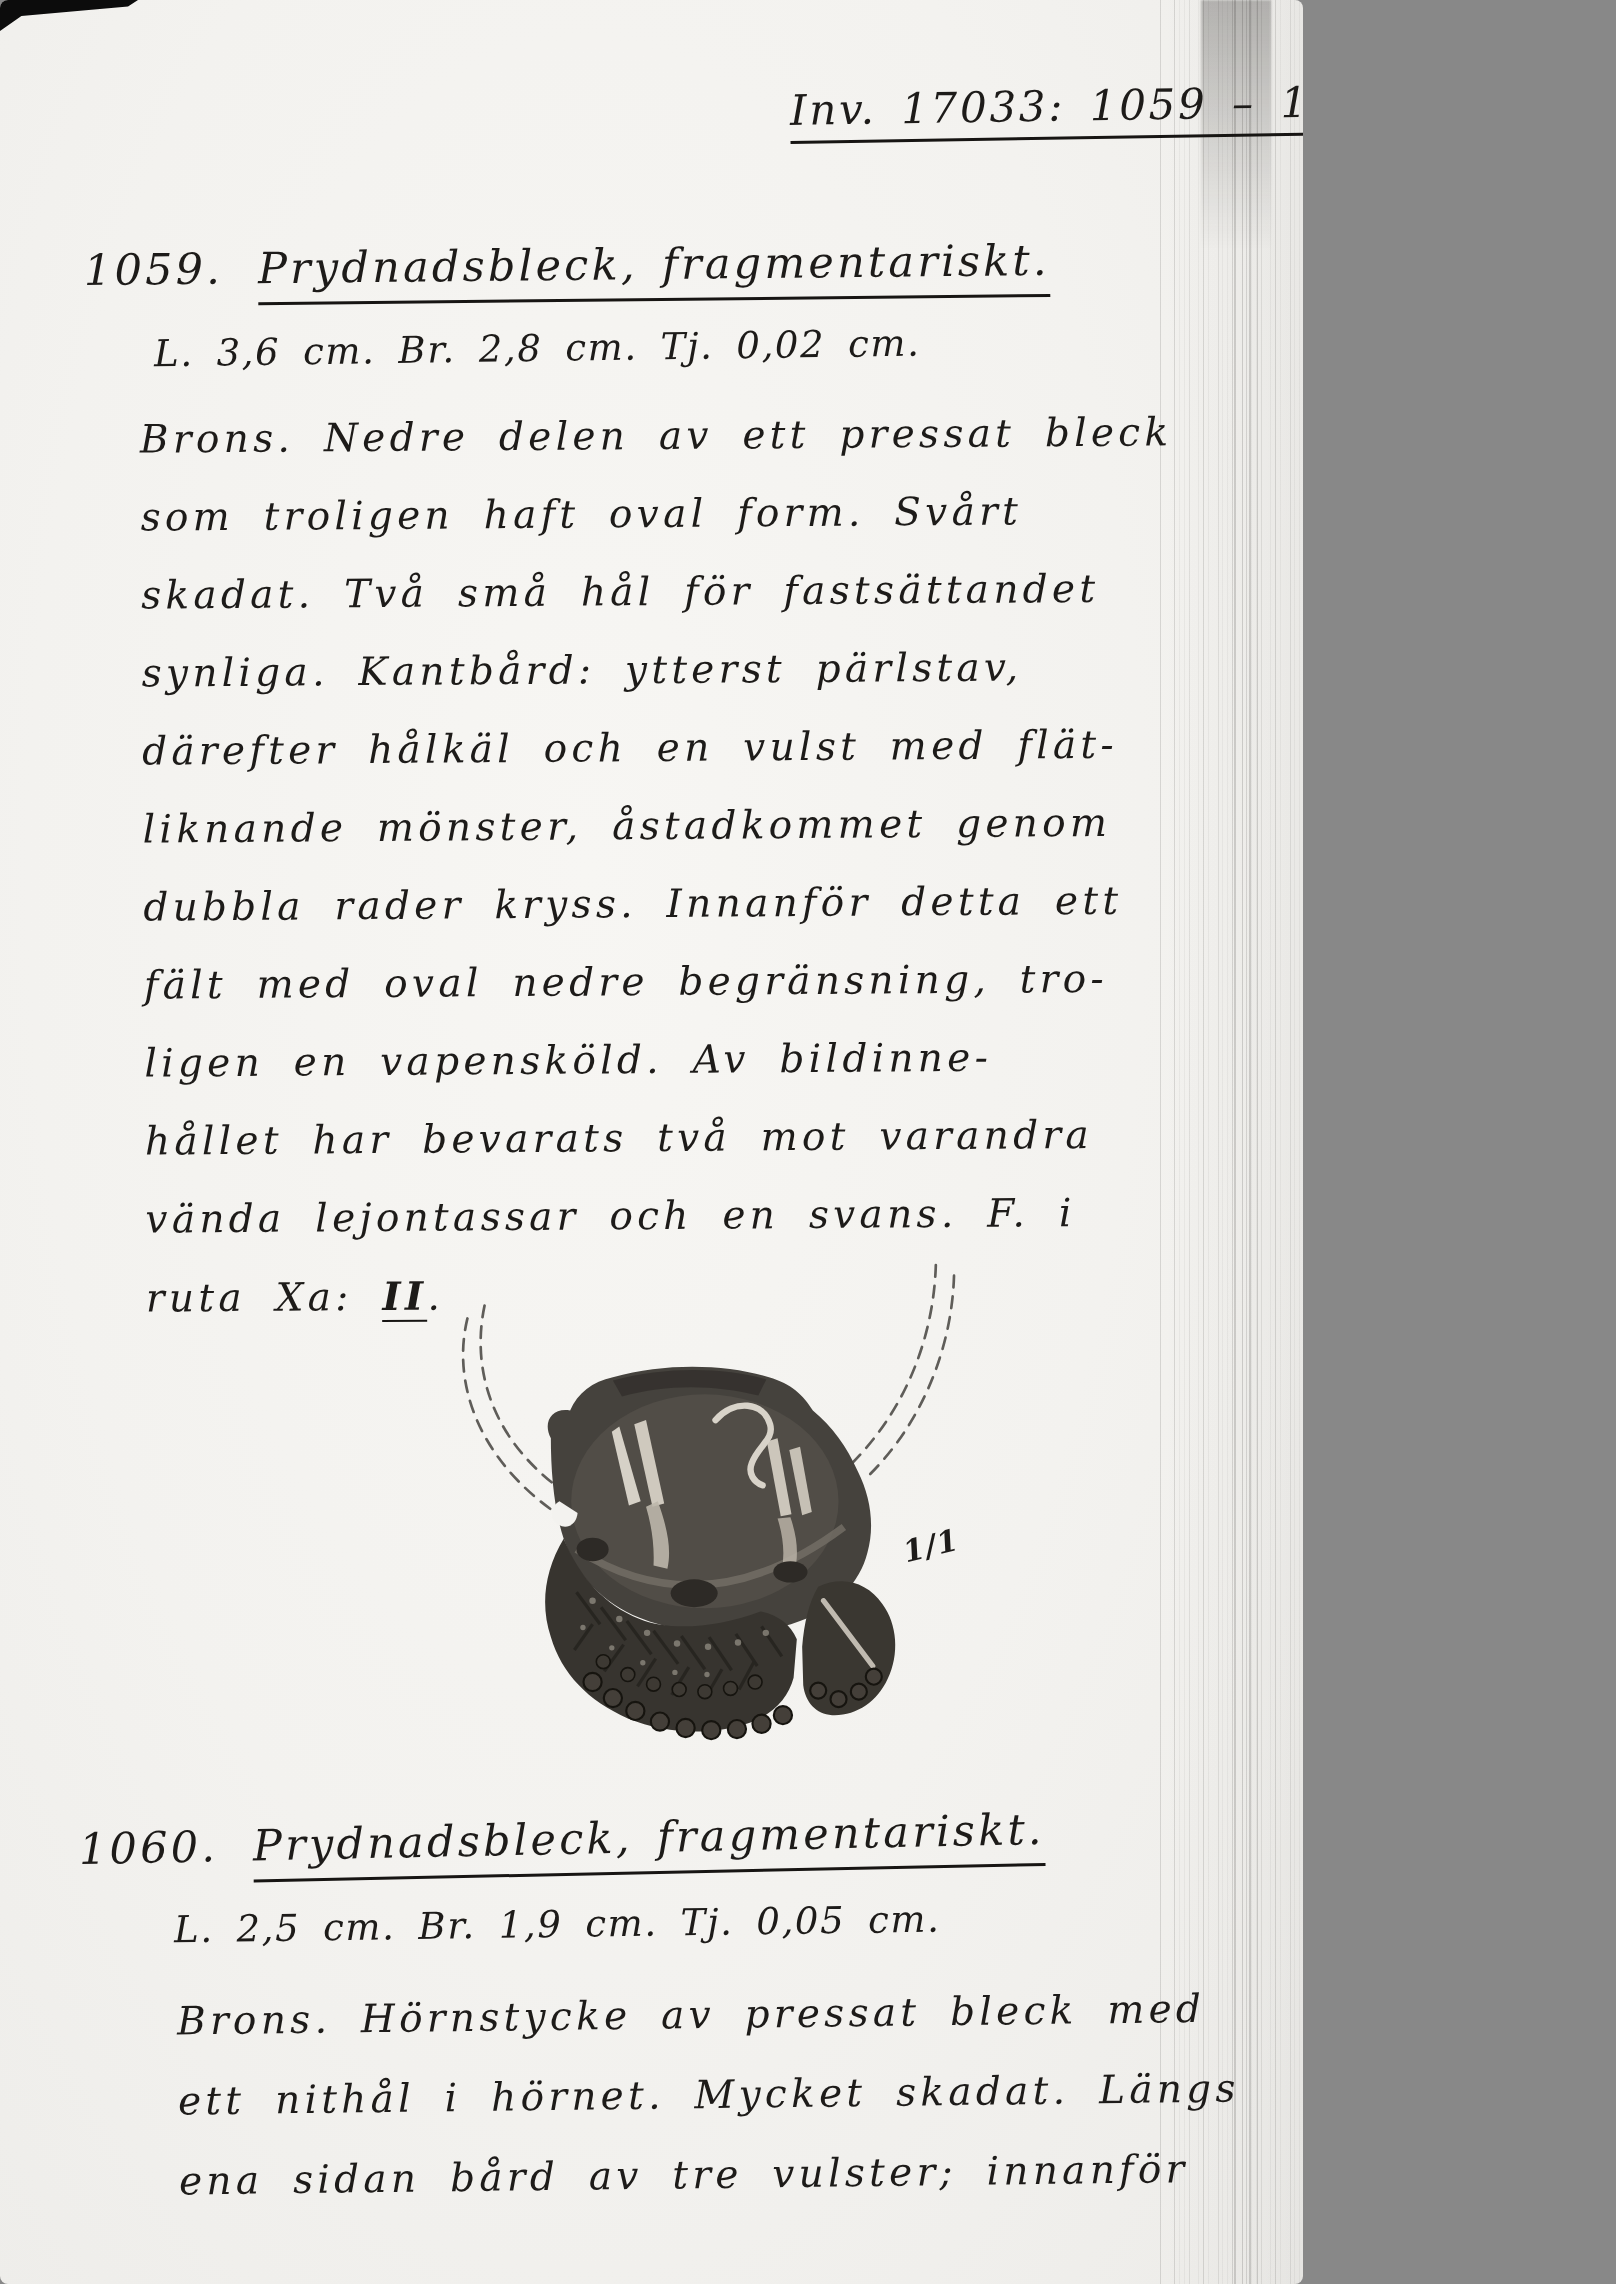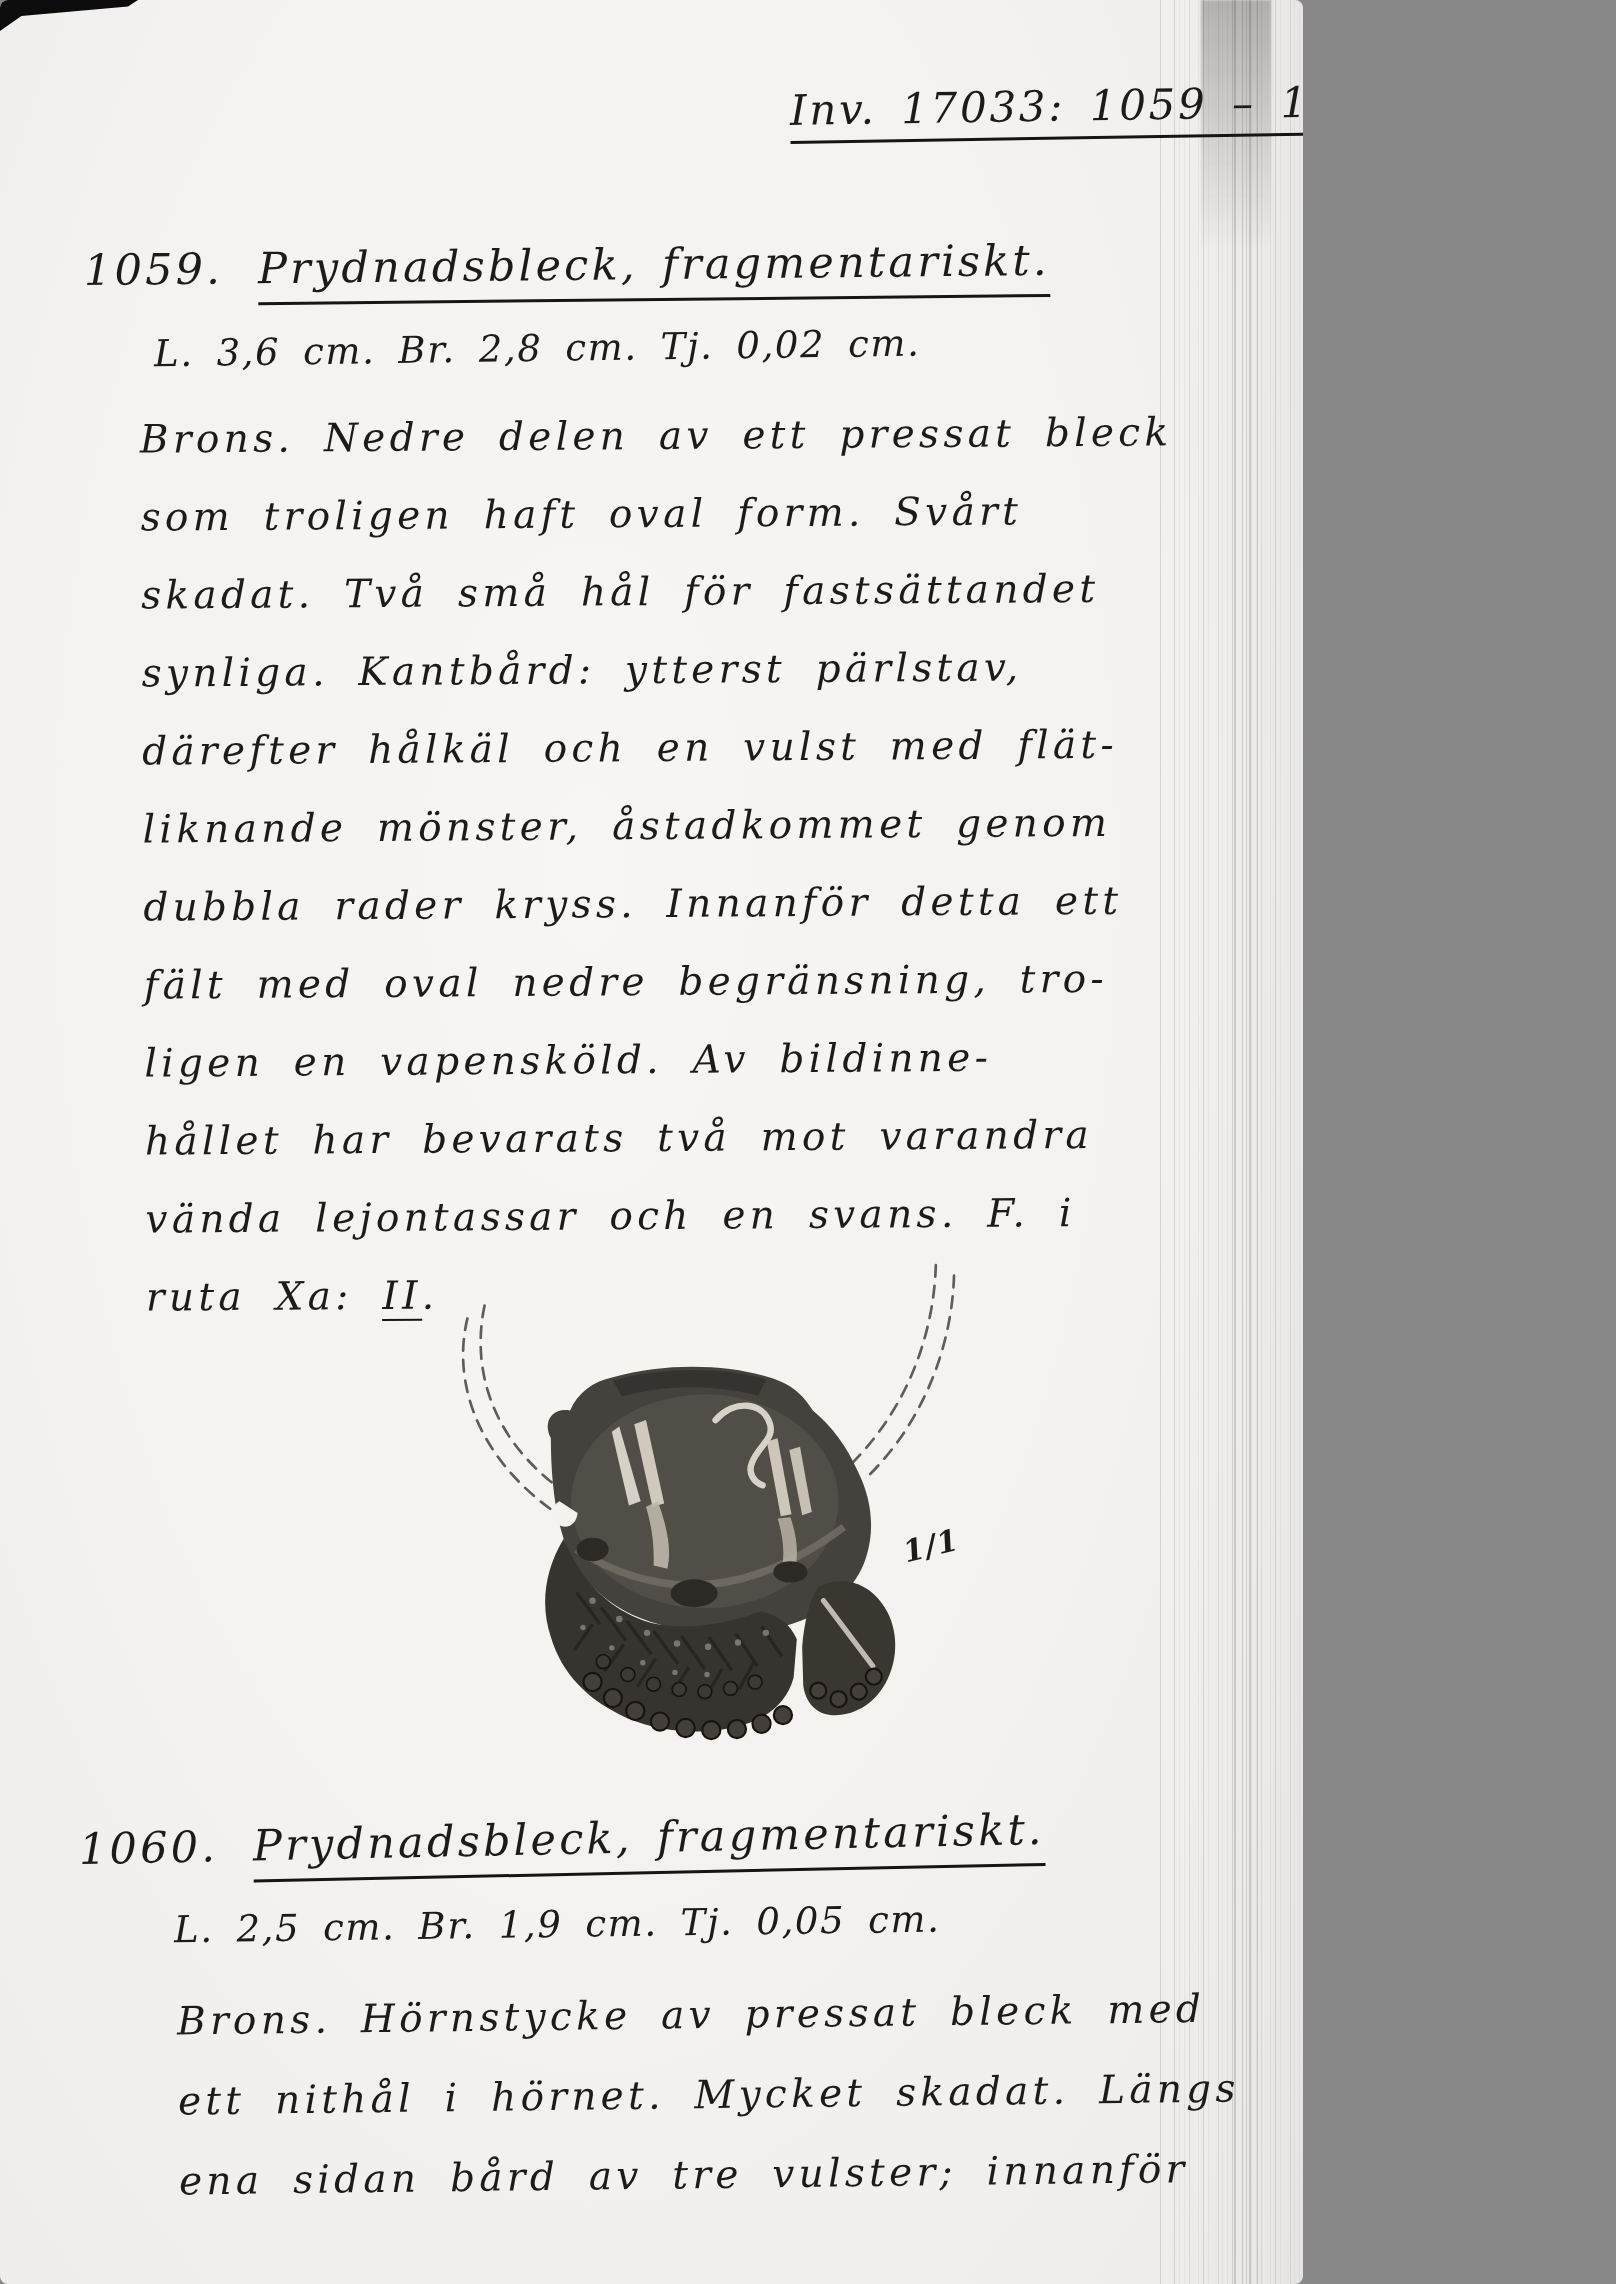--- a/index.html
+++ b/index.html
@@ -34,21 +34,21 @@
   }
   .edge-top-smudge{
     position:absolute;top:0;right:32px;width:70px;height:278px;
     background:linear-gradient(180deg, rgba(30,28,26,0.28), rgba(30,28,26,0.0) 90%);
     mix-blend-mode:multiply;
     filter:blur(1.1px);
   }
 
   .hw{white-space:nowrap;}
   .u{border-bottom:3.2px solid #171513;padding-bottom:6.4px;}
-  .u2{border-bottom:2.1px solid #171513;padding-bottom:1.1px;}
+  .u2{border-bottom:2.1px solid #171513;padding-bottom:1.1px;font-weight:bold;}
 
   .inv-header{
     position:absolute;left:790px;top:81px;
     font-size:42px;letter-spacing:2.7px;word-spacing:8.6px;
     transform:rotate(-0.9deg);
   }
 
   .entry-head{
     position:absolute;display:flex;align-items:baseline;
     font-size:43px;letter-spacing:3.2px;word-spacing:7.5px;

